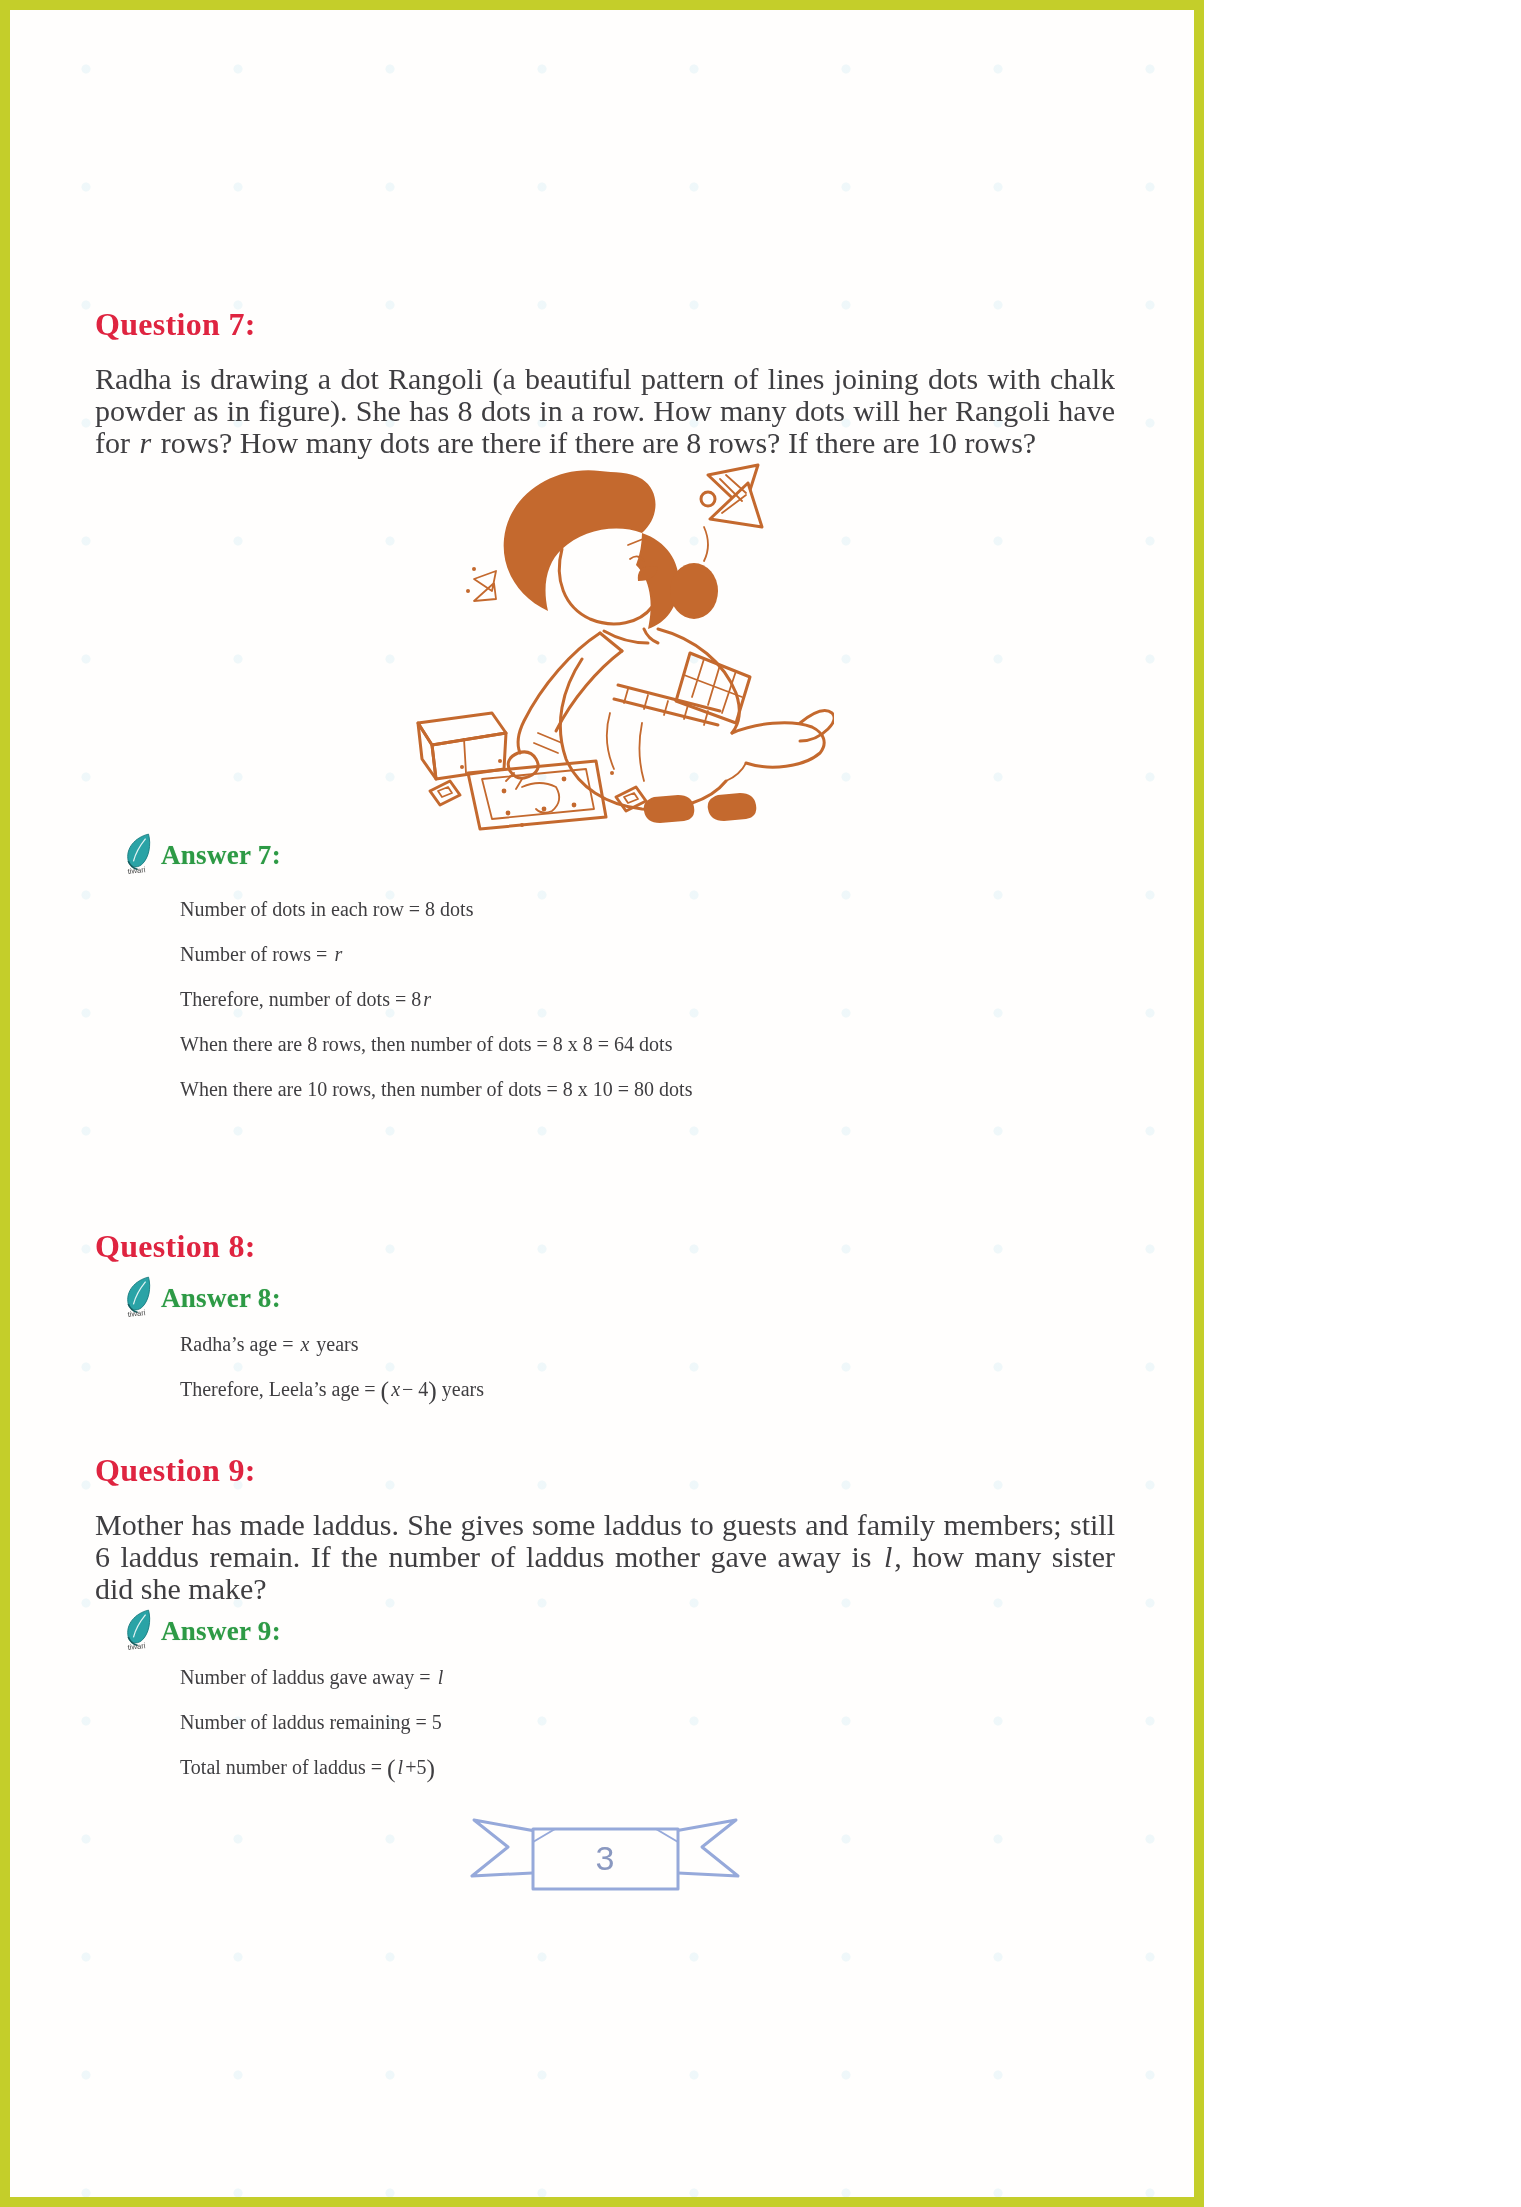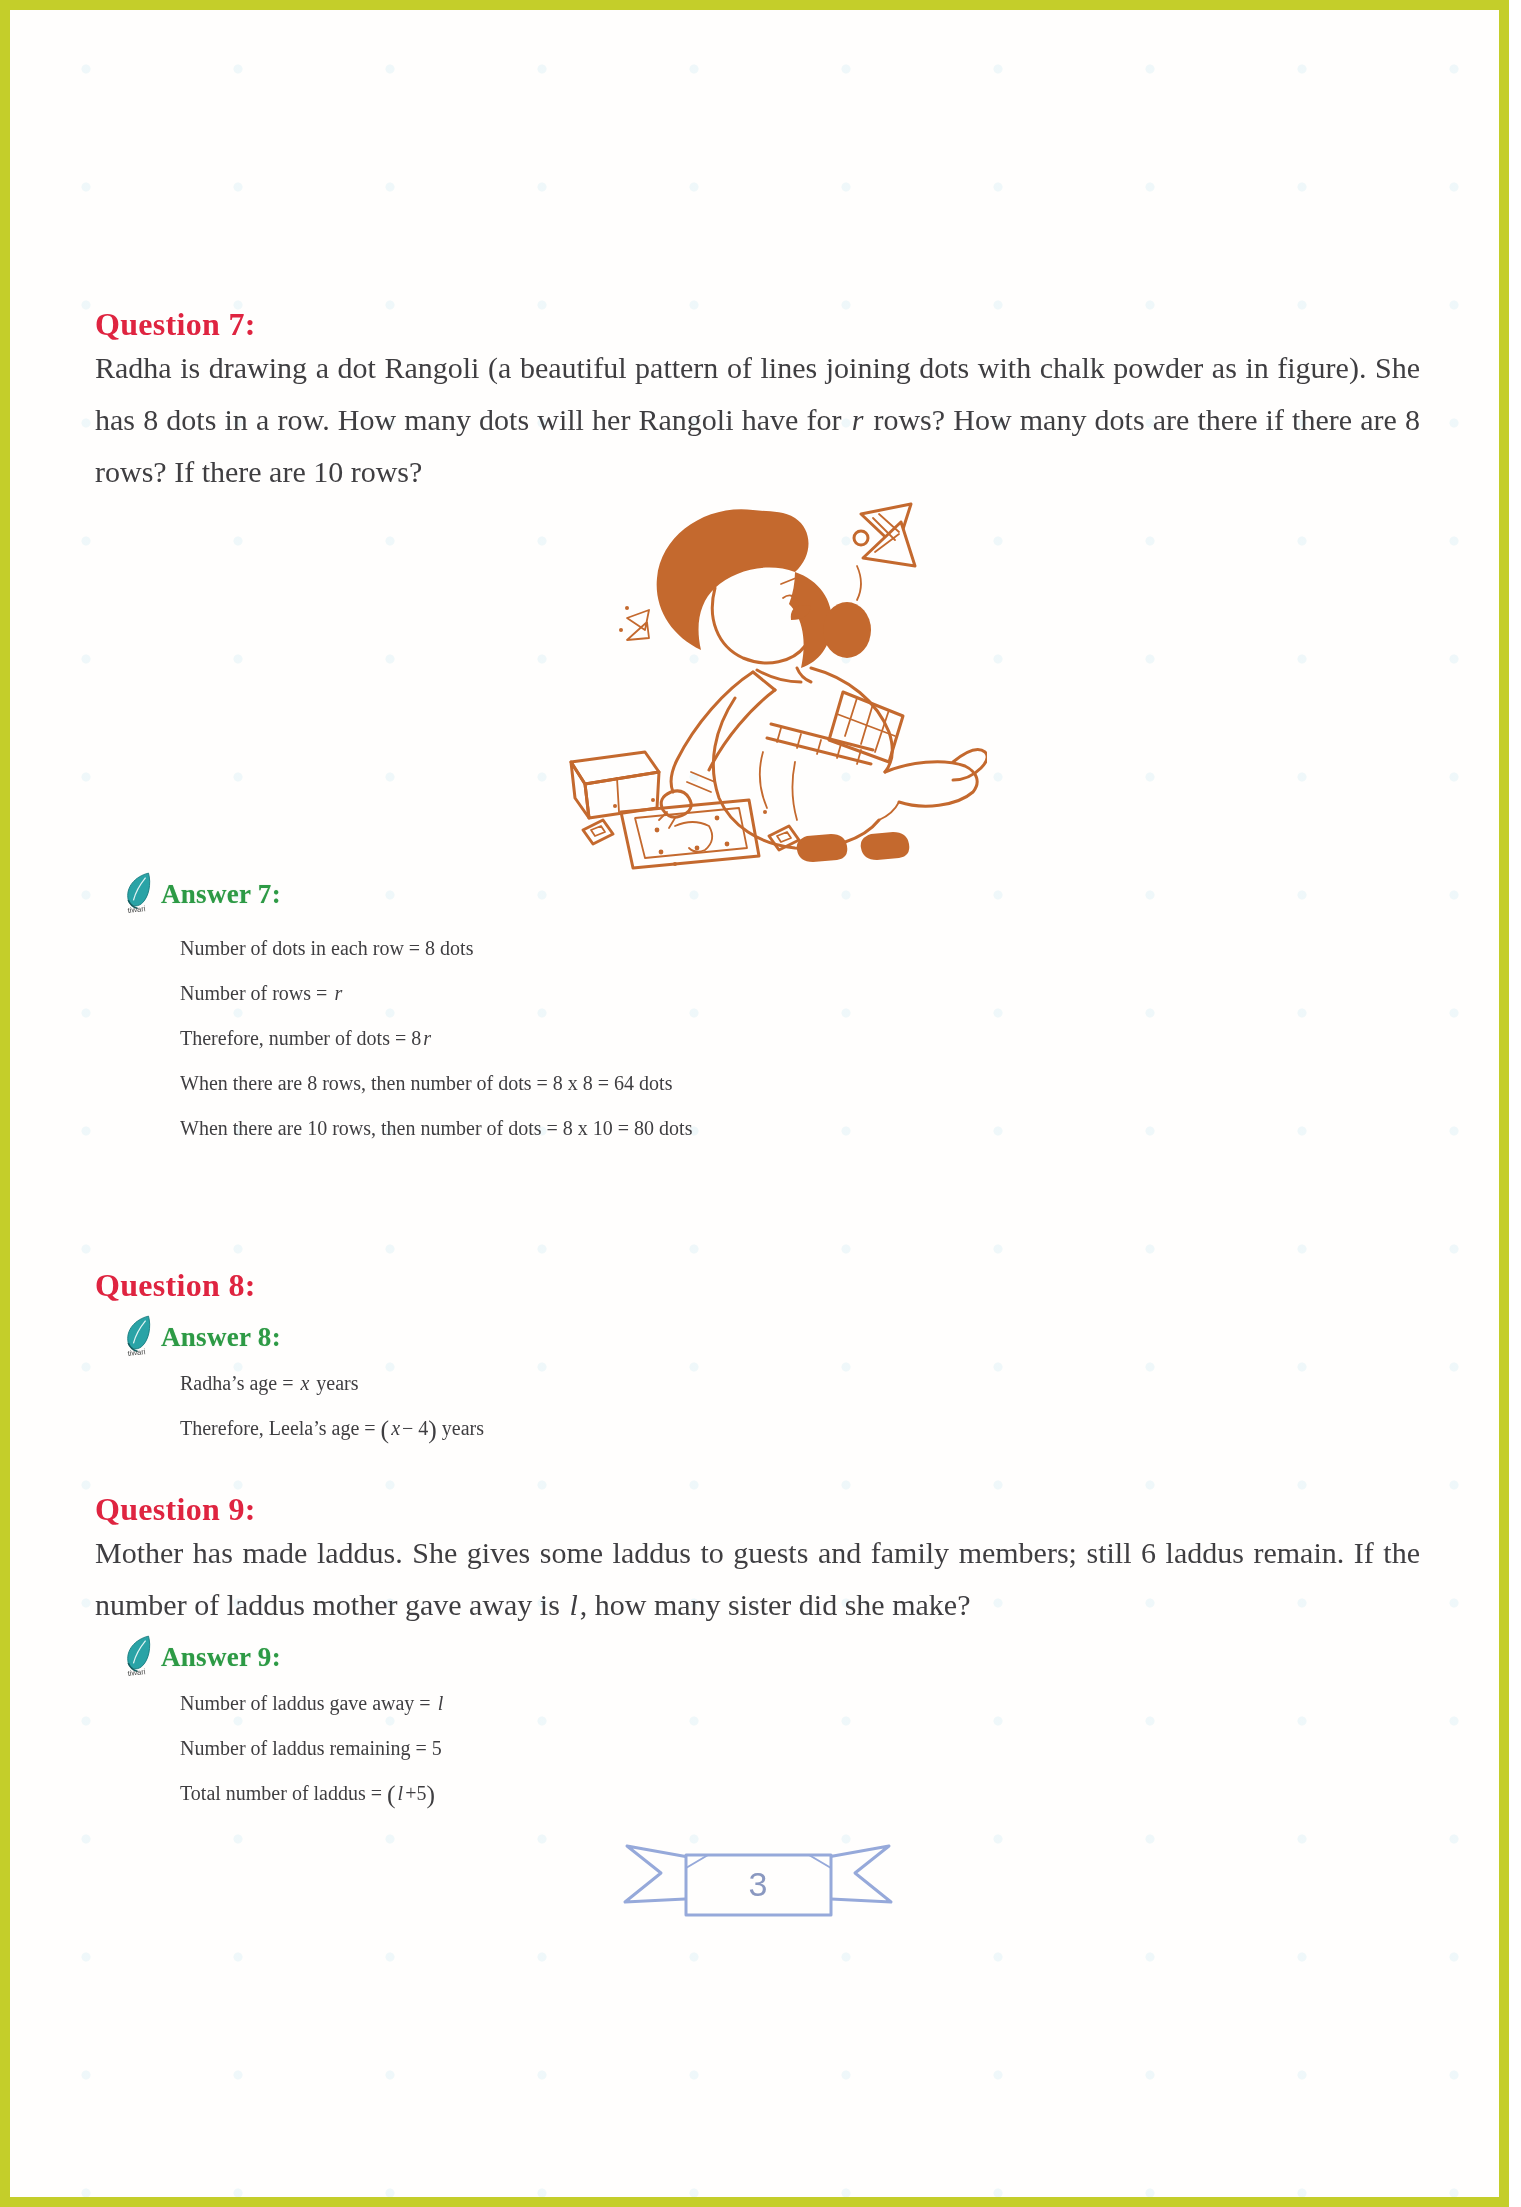--- a/index.html
+++ b/index.html
@@ -1,18 +1,18 @@
 <!DOCTYPE html>
 <html><head>
 <meta charset="utf-8">
 <style>
   html,body { margin:0; padding:0; background:#ffffff; }
   .page {
     position: relative;
-    width: 1509px;
+    width: 1204px;
     height: 2207px;
     box-sizing: border-box;
     border: 10px solid #c4ce2a;
     background-color: #fffefd;
     background-image: radial-gradient(circle, rgba(198,232,240,0.28) 0px, rgba(198,232,240,0.28) 4px, transparent 5px);
     background-size: 152px 118px;
     overflow: hidden;
     font-family: "Liberation Serif", "DejaVu Serif", serif;
     color: #3f3e41;
   }
@@ -24,23 +24,23 @@
     line-height: 36px;
     font-weight: bold;
     color: #df2440;
     letter-spacing: 0.3px;
   }
   .q-head.first { margin-top: 296px; }
   .q-head.q8 { margin-top: 116px; }
   .q-head.q9 { margin-top: 40px; }
 
   .q-body {
-    margin: 0 0 0 0;
+    margin: 21px 0 0 0;
     font-size: 30px;
-    line-height: 52px;
+    line-height: 32px;
     text-align: justify;
   }
 
   .figure {
     width: 430px;
     height: 370px;
     margin: 2px auto 0 auto;
     transform: translateX(14px);
   }
 

